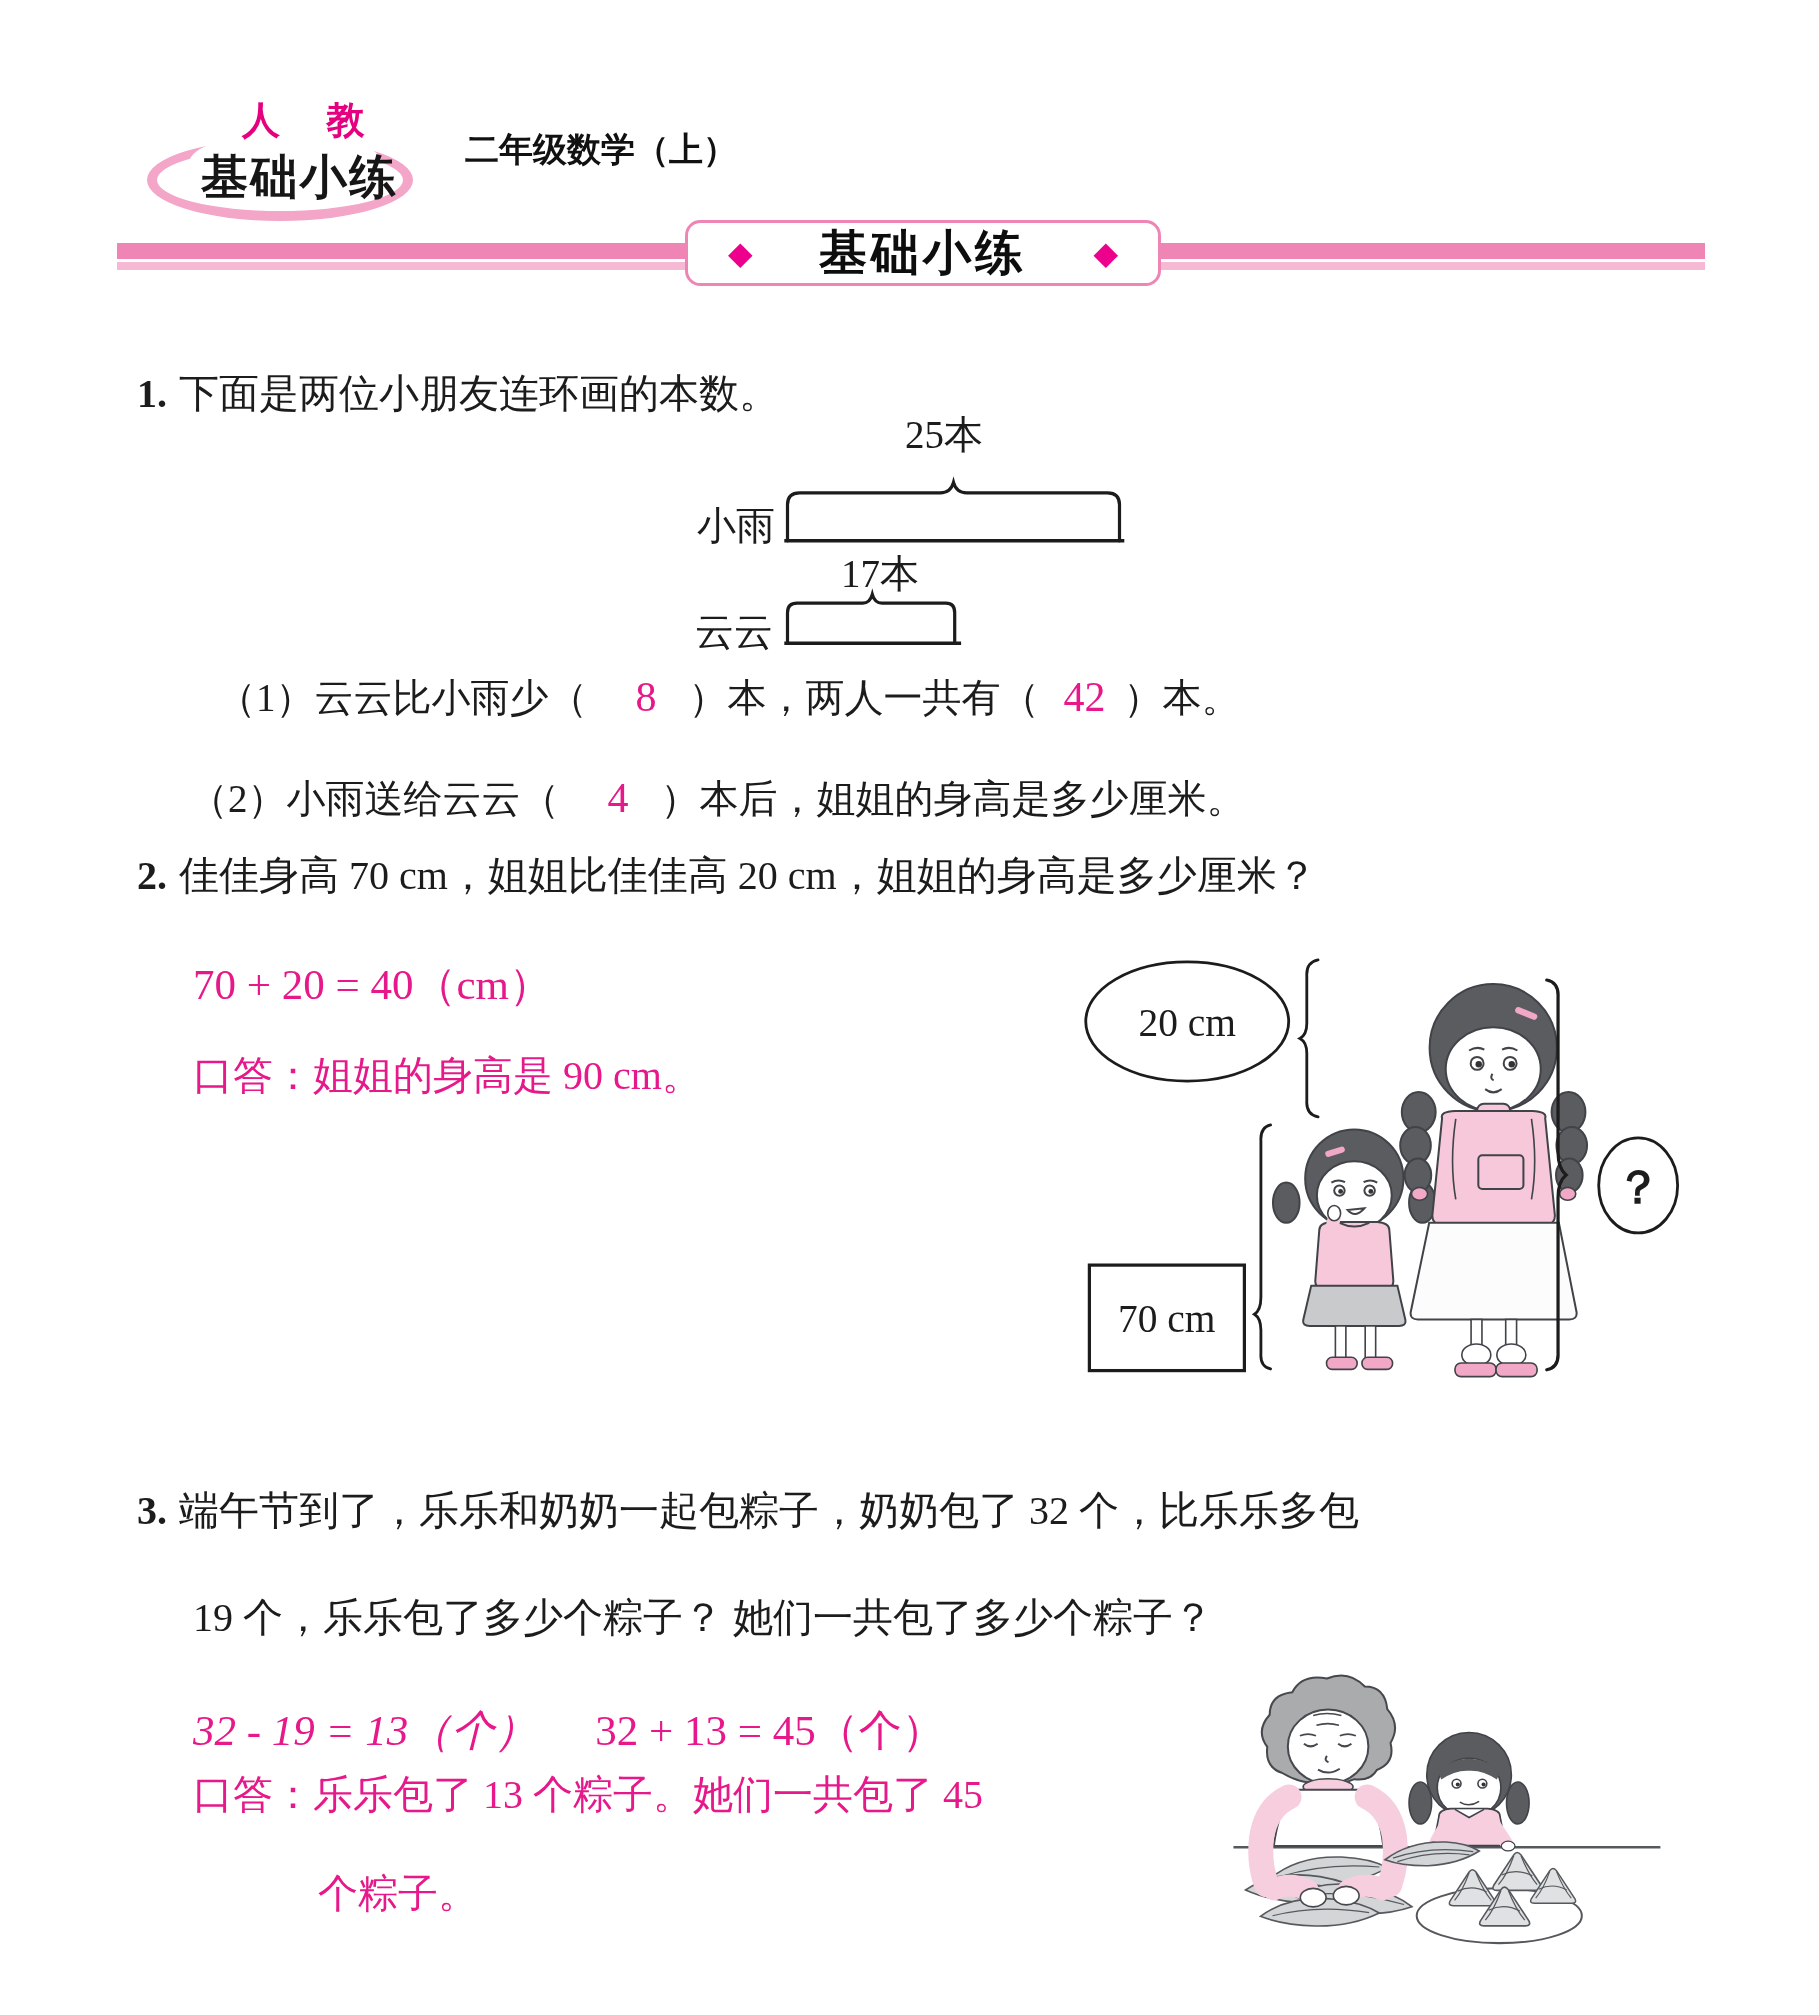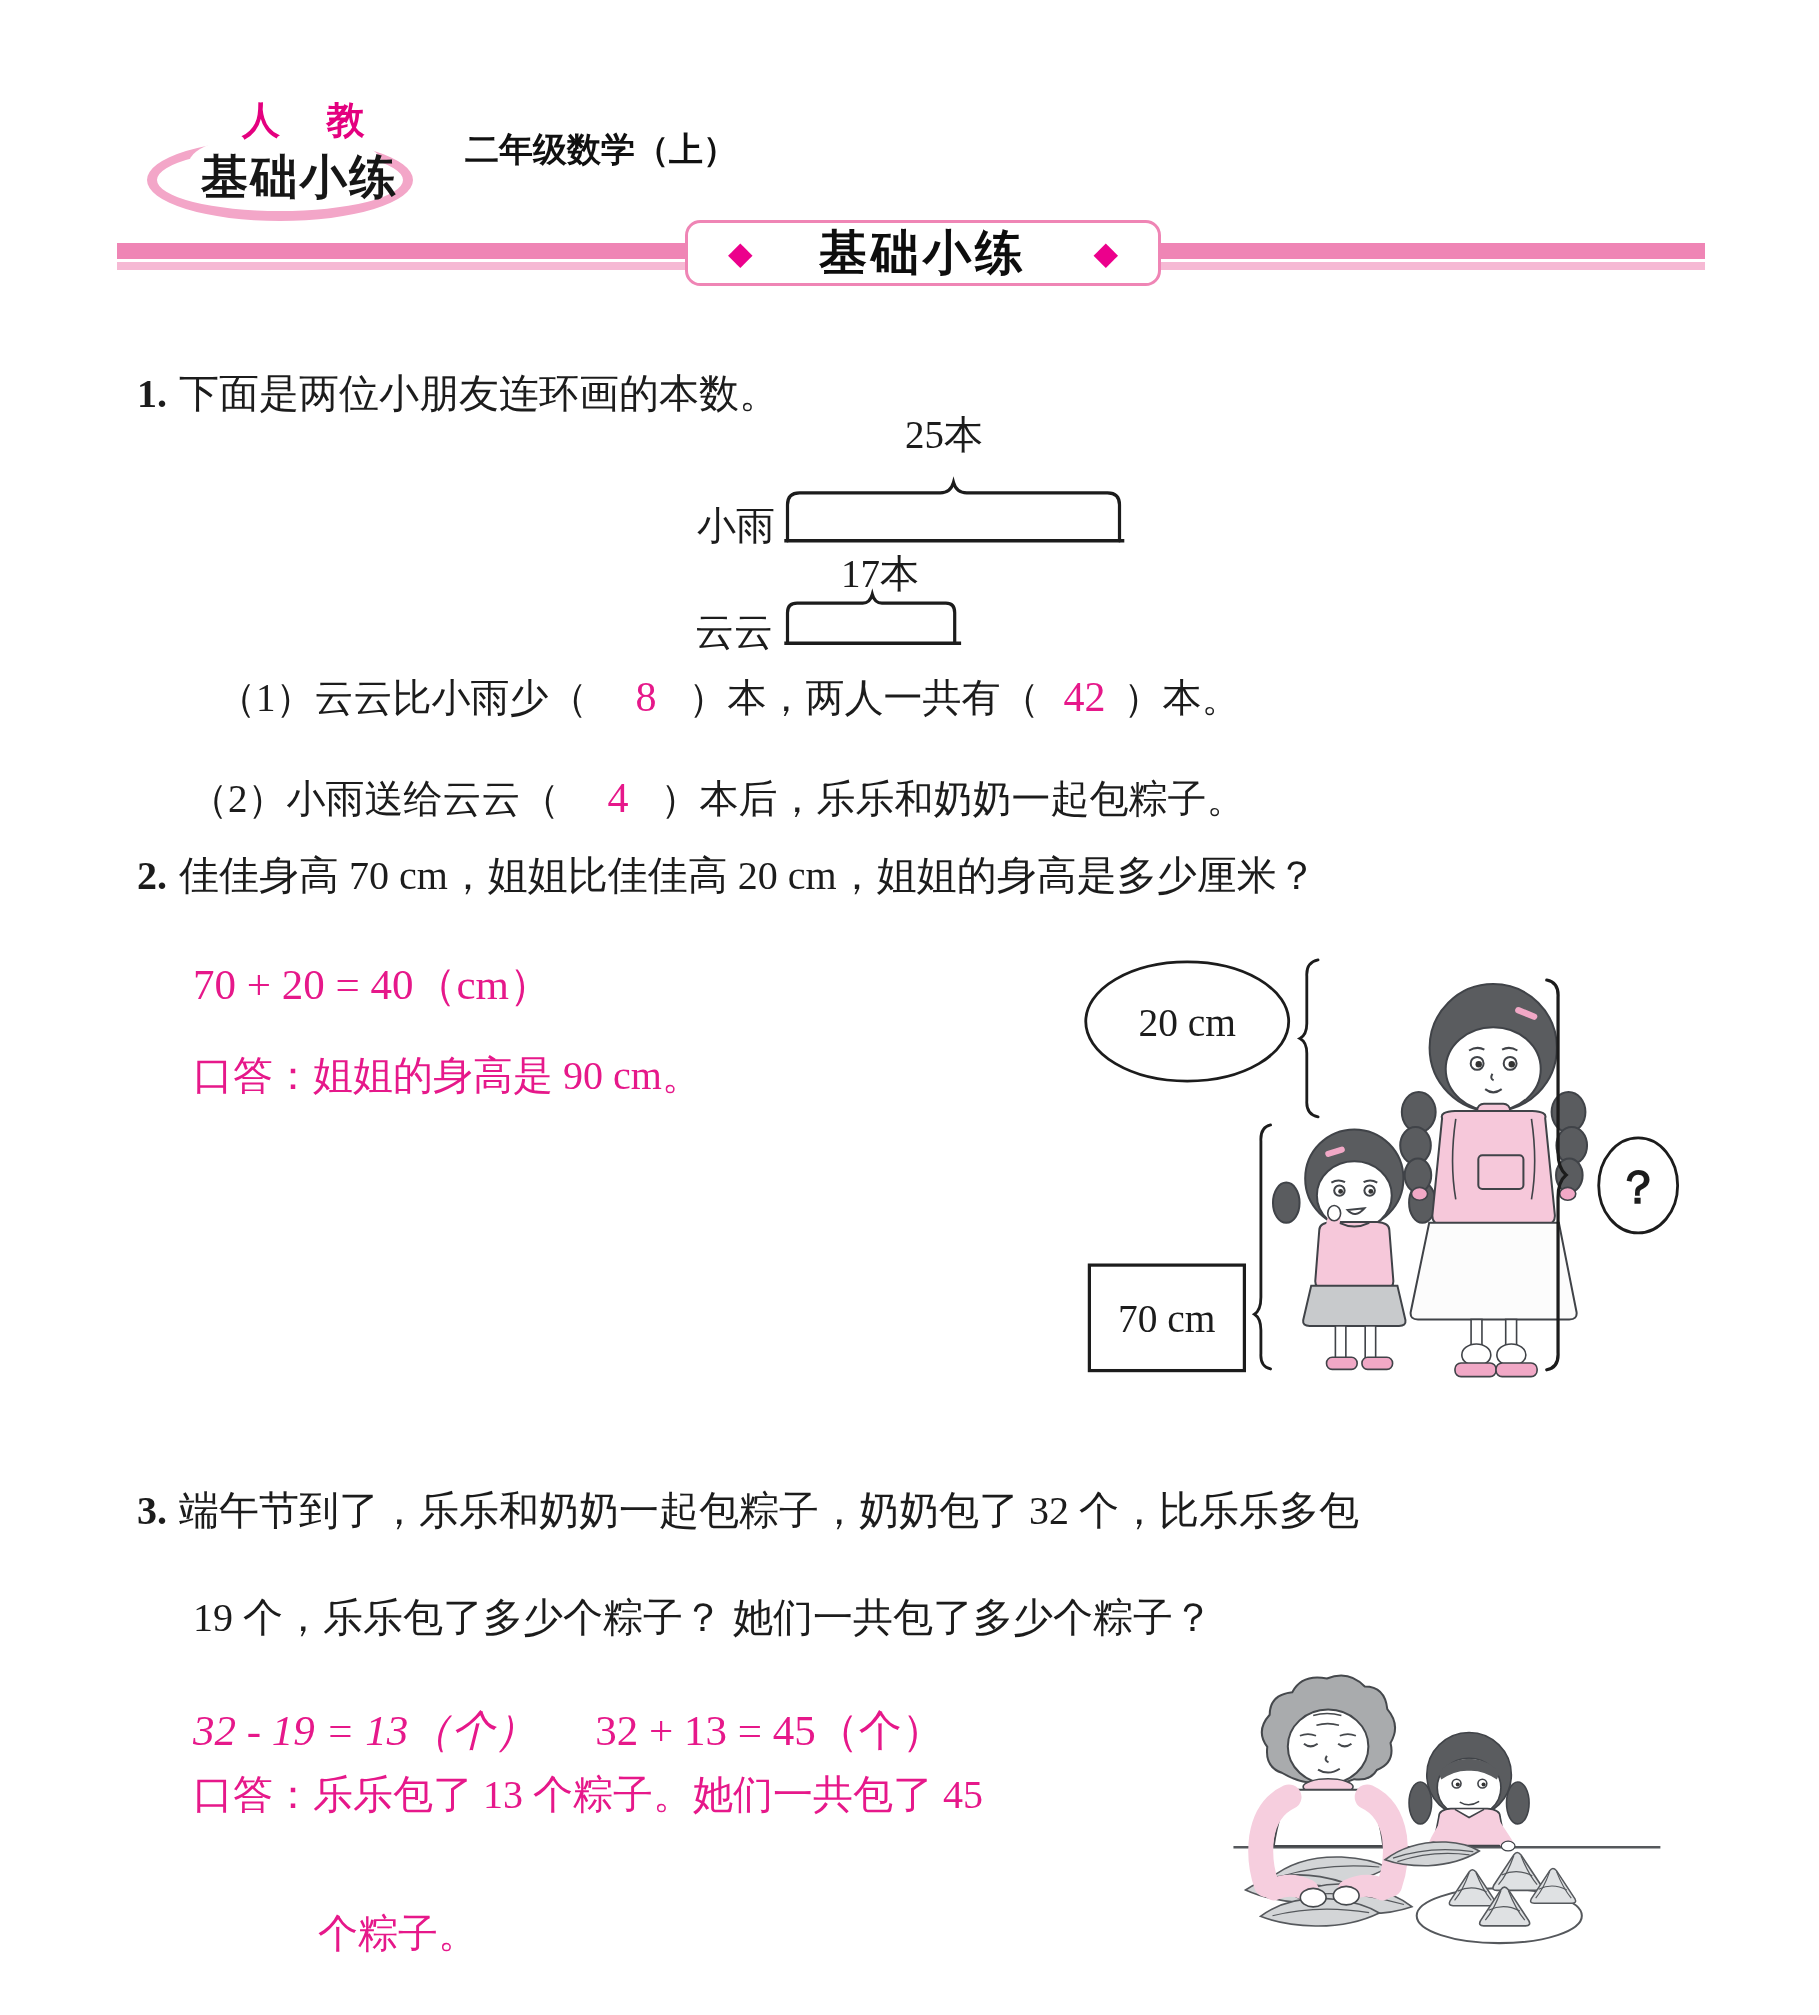--- a/index.html
+++ b/index.html
@@ -73,21 +73,21 @@
   <svg style="left:783px;top:592px;" width="185" height="54" viewBox="0 0 460 135">
     <path d="M10,128 L10,52 Q10,28 34,28 L198,28 Q216,28 222,6 Q228,28 246,28 L406,28 Q428,28 428,52 L428,128" fill="none" stroke="#1c1c1c" stroke-width="8" stroke-linecap="round"></path>
     <path d="M2,128 L444,128" fill="none" stroke="#1c1c1c" stroke-width="9"></path>
   </svg>
 </div>
 
 <div class="line" style="left:189px;top:671px;font-size:39px;margin-left:28px;">
   <span>（1）云云比小雨少（</span><span class="ans1">8</span><span>）本，两人一共有（</span><span class="ans2">42</span><span>）本。</span>
 </div>
 <div class="line" style="left:189px;top:772px;font-size:39px;">
-  <span>（2）小雨送给云云（</span><span class="ans1">4</span><span>）本后，乐乐和奶奶一起包粽子。</span>
+  <span>（2）小雨送给云云（</span><span class="ans1">4</span><span>）本后，姐姐的身高是多少厘米。</span>
 </div>
 
 <div class="line" style="left:137px;top:851px;">
   <span class="pnum">2.</span><span>佳佳身高 70 cm，姐姐比佳佳高 20 cm，姐姐的身高是多少厘米？</span>
 </div>
 <div class="line pink" style="left:193px;top:958px;font-size:43px;">70 + 20 = 40（cm）</div>
 <div class="line pink" style="left:193px;top:1051px;">口答：姐姐的身高是 90 cm。</div>
 
 <svg style="left:1072px;top:943px;" width="621" height="459" viewBox="0 0 1540 1140">
 
@@ -168,21 +168,21 @@
 </svg>
 
 <div class="line" style="left:137px;top:1486px;text-align:center;">
   <span class="pnum">3.</span><span>端午节到了，乐乐和奶奶一起包粽子，奶奶包了 32 个，比乐乐多包</span>
 </div>
 <div class="line" style="left:193px;top:1593px;">19 个，乐乐包了多少个粽子？ 她们一共包了多少个粽子？</div>
 <div class="line pink" style="left:193px;top:1704px;font-size:43px;">
   <span style="margin-right:58px;font-style:italic;">32 - 19 = 13（个）</span><span>32 + 13 = 45（个）</span>
 </div>
 <div class="line pink" style="left:193px;top:1770px;">口答：乐乐包了 13 个粽子。她们一共包了 45</div>
-<div class="line pink" style="left:318px;top:1869px;margin-top:40px;">个粽子。</div>
+<div class="line pink" style="left:318px;top:1869px;">个粽子。</div>
 
 <svg style="left:1221px;top:1664px;" width="476" height="290" viewBox="0 0 1180 720">
 
   <path d="M30,455 L1090,455" stroke="#55585c" stroke-width="6"></path>
 
   <g transform="translate(55,468)">
     <g transform="translate(56,-6) rotate(-7 150 40)">
       <path d="M5,55 Q80,5 190,22 Q260,34 300,62 Q230,92 140,86 Q60,80 5,55 Z" fill="#d3d5d7" stroke="#55585c" stroke-width="4"></path>
       <path d="M30,52 Q150,30 280,58" fill="none" stroke="#55585c" stroke-width="3"></path>
     </g>

